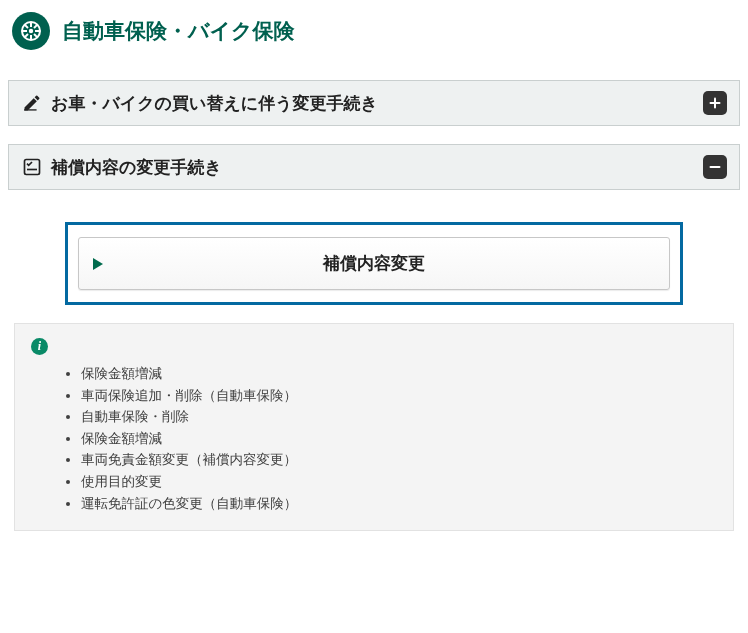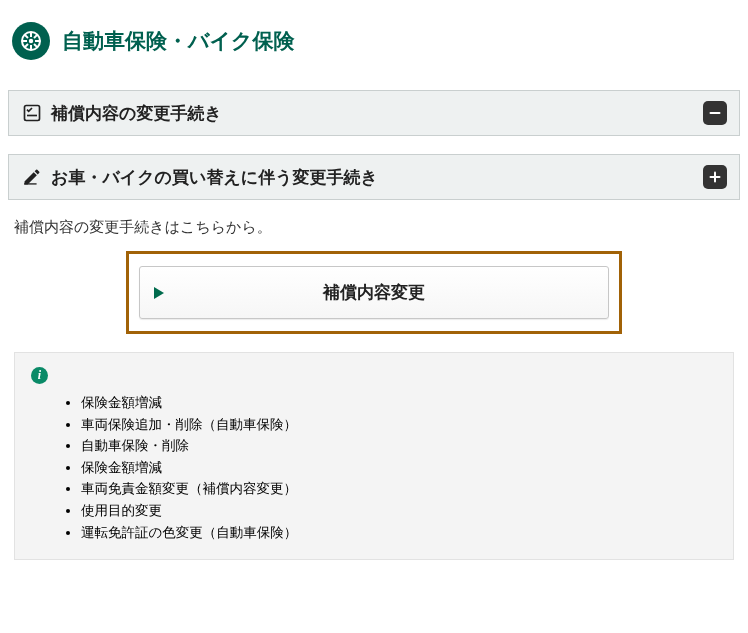--- a/index.html
+++ b/index.html
@@ -2,21 +2,21 @@
 <html><head>
 <meta charset="utf-8">
 <style>
   * { box-sizing: border-box; margin: 0; padding: 0; }
   body {
     font-family: "Hiragino Kaku Gothic ProN", "メイリオ", Meiryo, sans-serif;
     background: #fff;
     width: 748px;
     color: #333;
   }
-  .page { padding: 16px 8px; }
+  .page { padding: 6px 8px; }
 
   
   .header-row {
     display: flex;
     align-items: center;
     gap: 12px;
     padding: 6px 0 12px 4px;
   }
   .header-icon {
     width: 38px; height: 38px;
@@ -61,24 +61,24 @@
     display: flex; align-items: center; justify-content: center;
     font-weight: bold;
   }
 
   
   .panel-body { padding: 18px 6px 6px 6px; }
   .intro-text { font-size: 15px; color: #333; }
 
   
   .cta-frame {
-    border: 3px solid #a16207;
+    border: 3px solid #0369a1;
     margin: 14px auto 6px;
     padding: 12px 10px;
-    width: 496px;
+    width: 618px;
   }
   .cta-button {
     position: relative;
     background: linear-gradient(#ffffff, #f6f6f6);
     border: 1px solid #c7c7c7;
     border-radius: 3px;
     text-align: center;
     padding: 14px 10px;
     font-size: 17px;
     font-weight: bold;
@@ -111,21 +111,21 @@
     width: 17px; height: 17px; border-radius: 50%;
     background: #0a8a67; color: #fff;
     display: flex; align-items: center; justify-content: center;
     font-size: 12px; font-style: italic; font-family: Georgia, serif;
     font-weight: bold;
   }
   .info-list {
     list-style: disc;
     padding-left: 50px;
     font-size: 13.5px;
-    color: #000000;
+    color: #404040;
   }
   .info-list li { line-height: 1.6; }
 
   
   svg { display: block; }
 </style>
 </head>
 <body>
 
 <div class="page">
@@ -145,53 +145,52 @@
           <line x1="18.4" y1="5.6" x2="15" y2="9"></line>
           <line x1="9" y1="15" x2="5.6" y2="18.4"></line>
         </g>
       </svg>
     </div>
     <div class="header-title">自動車保険・バイク保険</div>
   </div>
 
   <div class="accordion">
     <span class="acc-icon">
-      <svg width="20" height="20" viewBox="0 0 24 24" fill="none" stroke="#222" stroke-width="2">
-        <rect x="3" y="3" width="18" height="18" rx="2"></rect>
-        <polyline points="6,8 8,10 12,6"></polyline>
-        <line x1="6" y1="15" x2="18" y2="15"></line>
-      </svg>
-    </span>
-    <span class="acc-title">補償内容の変更手続き</span>
-    <span class="acc-toggle">
-      <svg width="14" height="14" viewBox="0 0 14 14">
-          <rect x="1.5" y="6" width="11" height="2" rx="1" fill="#fff"></rect>
-        </svg>
-    </span>
-  </div>
-
-  <div class="accordion">
-    <span class="acc-icon">
       <svg width="20" height="20" viewBox="0 0 24 24" fill="#222">
         <path d="M3 17.25V21h3.75L17.81 9.94l-3.75-3.75L3 17.25zM20.71 7.04a1 1 0 0 0 0-1.41l-2.34-2.34a1 1 0 0 0-1.41 0l-1.83 1.83 3.75 3.75 1.83-1.83z"></path>
         <path d="M3 21h18v1H3z" fill="none"></path>
         <rect x="2.5" y="19.5" width="15" height="1.6" fill="#222"></rect>
       </svg>
     </span>
     <span class="acc-title">お車・バイクの買い替えに伴う変更手続き</span>
     <span class="acc-toggle">
       <svg width="14" height="14" viewBox="0 0 14 14">
           <rect x="6" y="1.5" width="2" height="11" rx="1" fill="#fff"></rect>
           <rect x="1.5" y="6" width="11" height="2" rx="1" fill="#fff"></rect>
         </svg>
     </span>
   </div>
 
+  <div class="accordion">
+    <span class="acc-icon">
+      <svg width="20" height="20" viewBox="0 0 24 24" fill="none" stroke="#222" stroke-width="2">
+        <rect x="3" y="3" width="18" height="18" rx="2"></rect>
+        <polyline points="6,8 8,10 12,6"></polyline>
+        <line x1="6" y1="15" x2="18" y2="15"></line>
+      </svg>
+    </span>
+    <span class="acc-title">補償内容の変更手続き</span>
+    <span class="acc-toggle">
+      <svg width="14" height="14" viewBox="0 0 14 14">
+          <rect x="1.5" y="6" width="11" height="2" rx="1" fill="#fff"></rect>
+        </svg>
+    </span>
+  </div>
+
   <div class="panel-body">
-    <div class="intro-text">補償内容の変更手続きはこちらから。</div>
 
     <div class="cta-frame">
       <div class="cta-button">
         <span class="play"></span>
         <span>補償内容変更</span>
       </div>
     </div>
 
     <div class="info-box">
       <div class="info-head">

